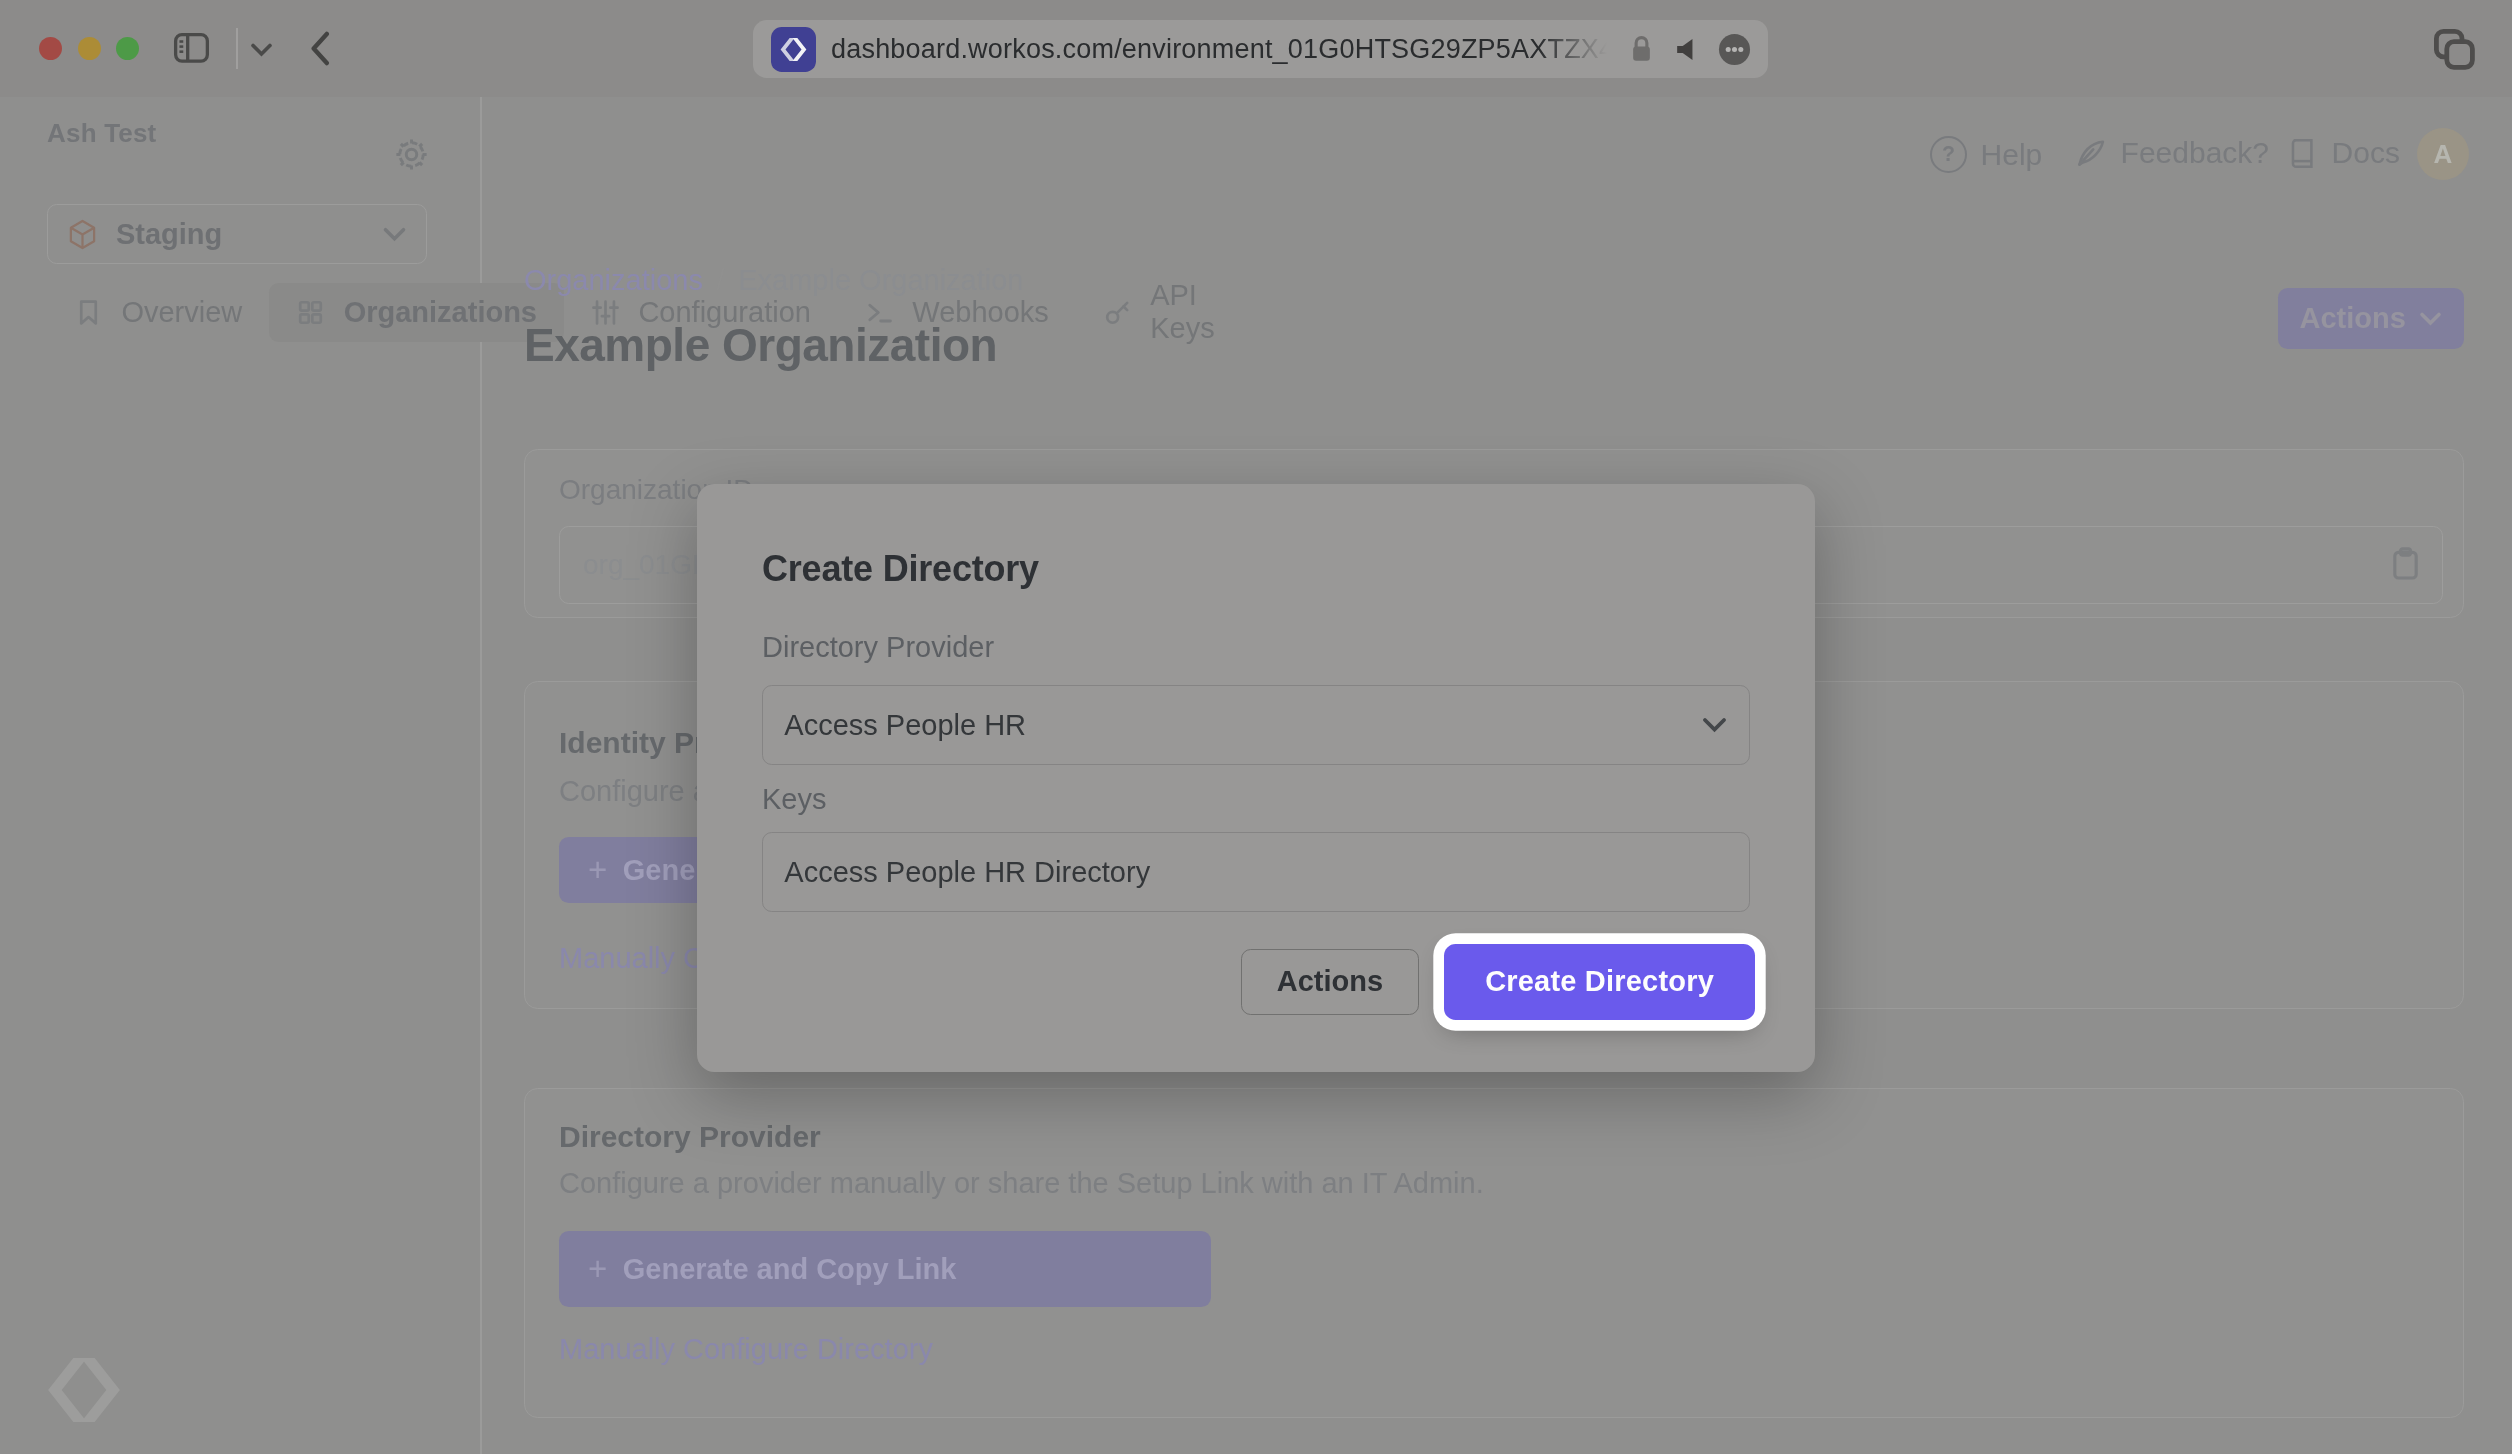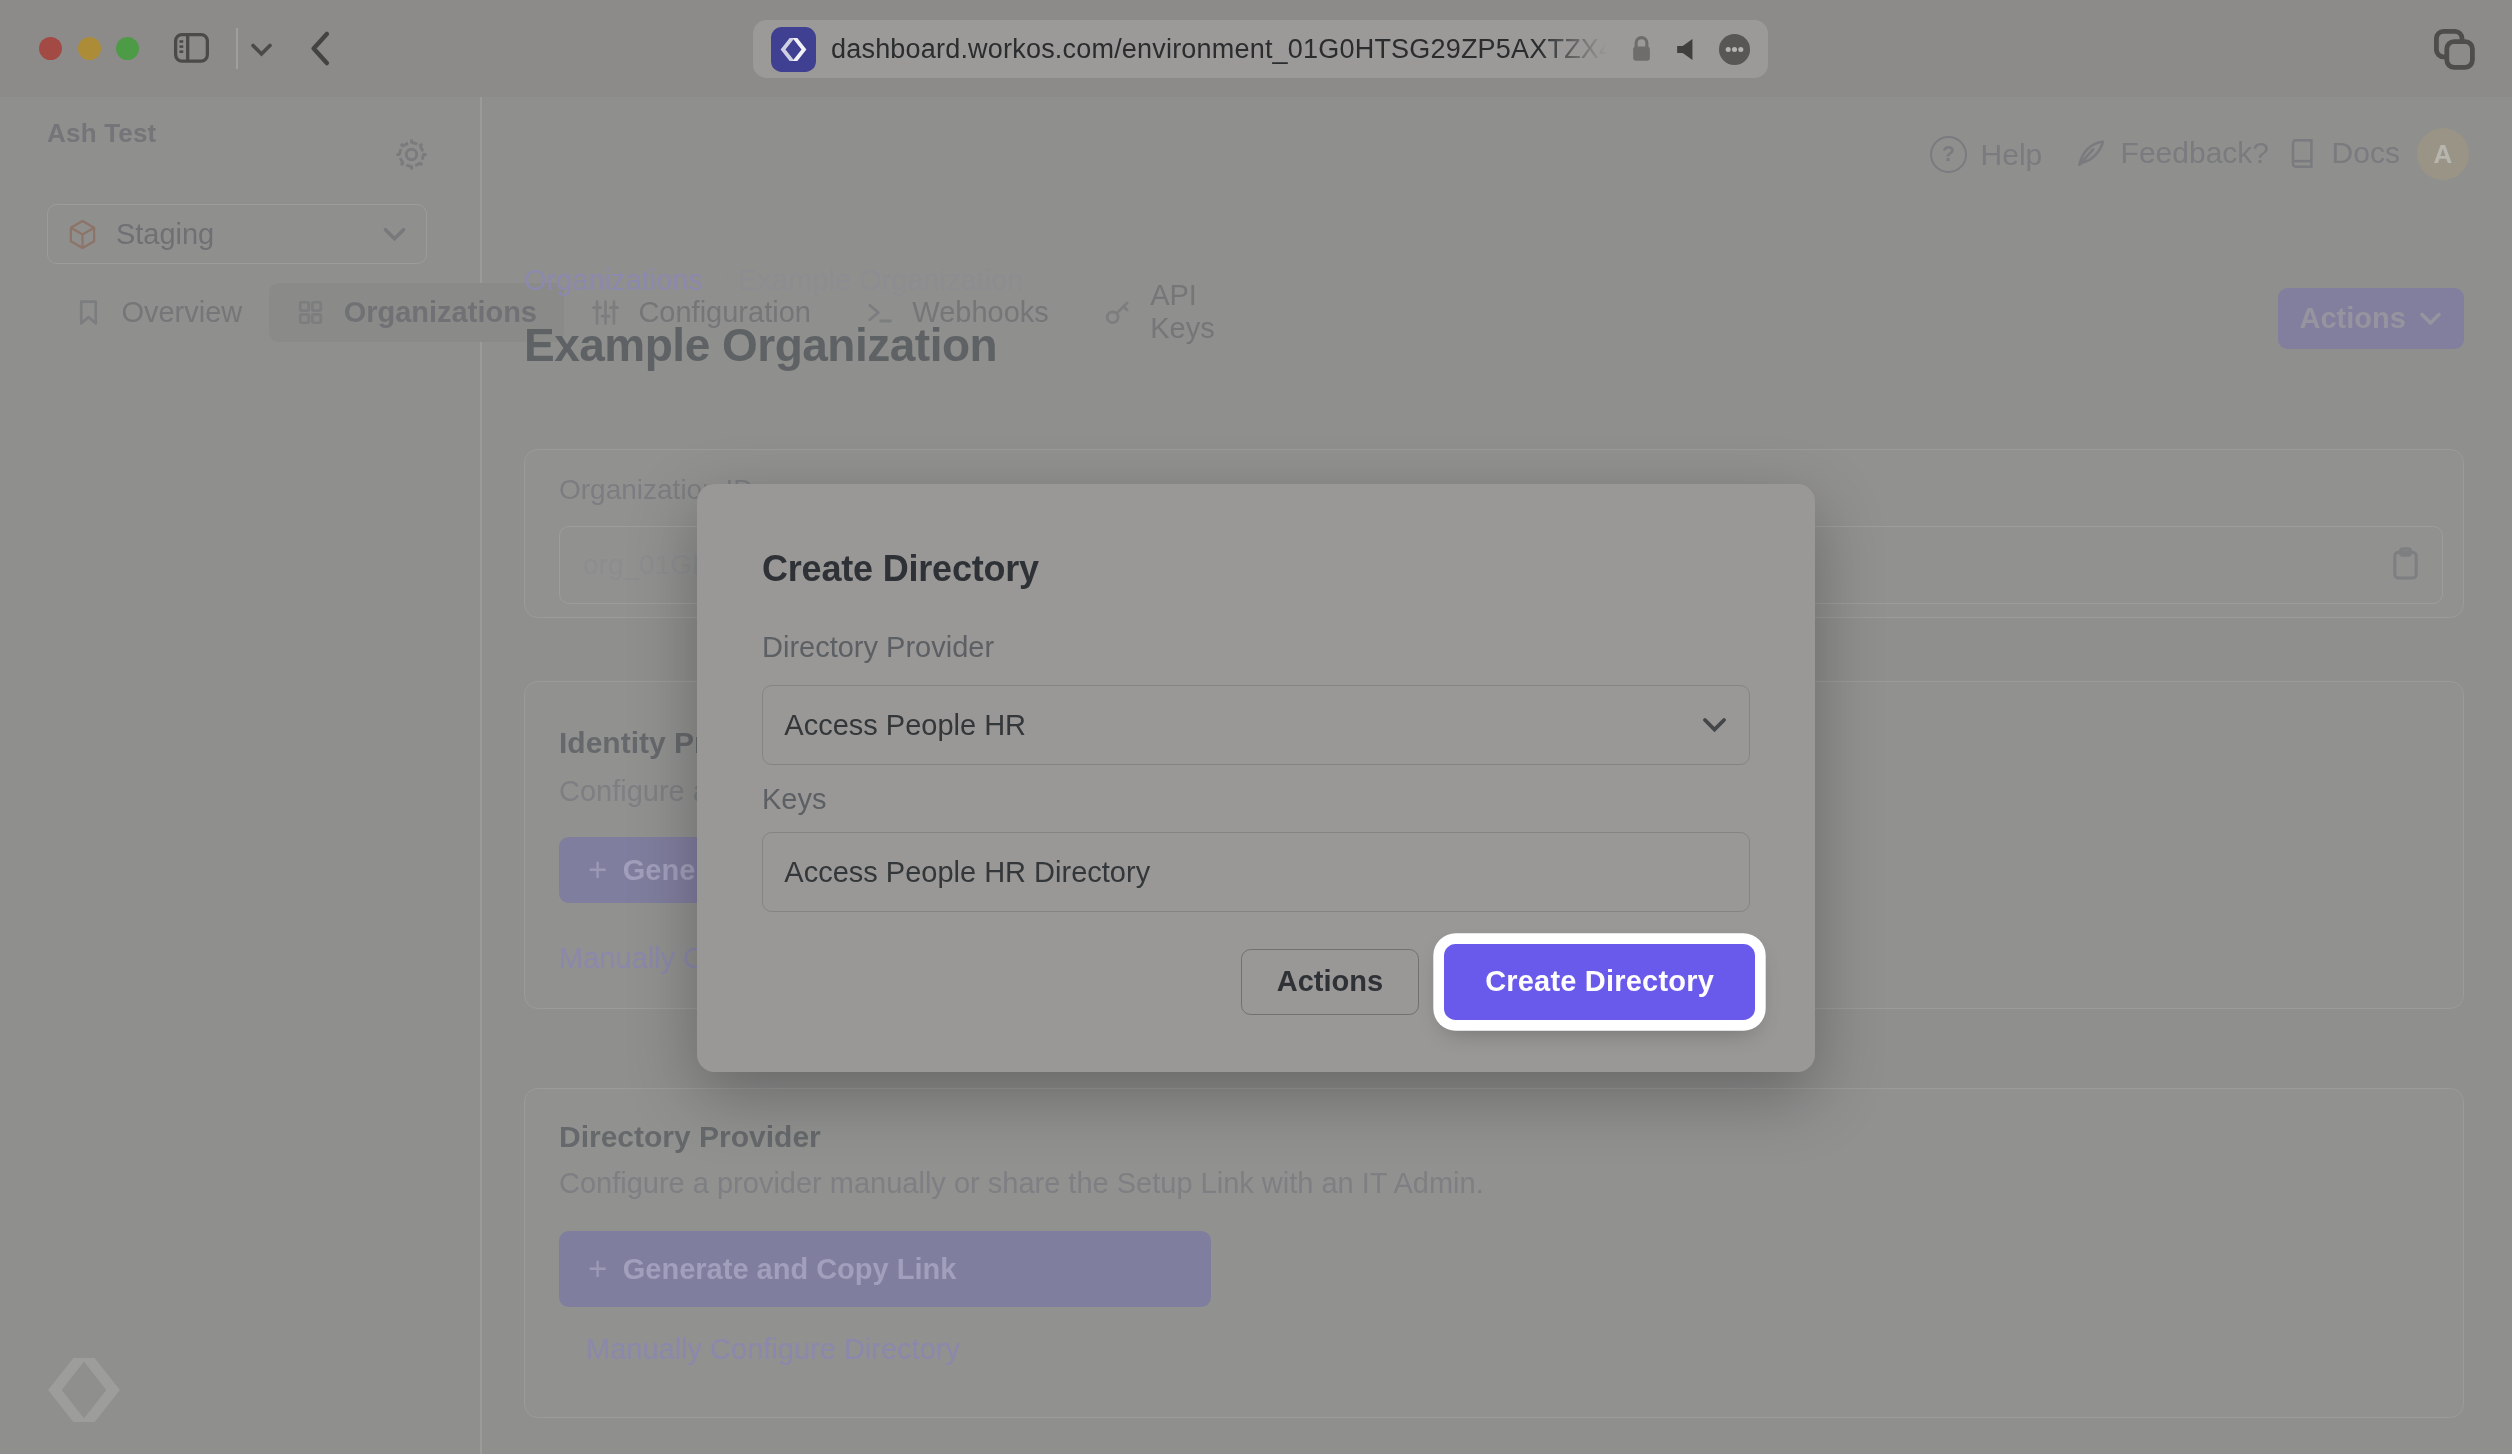--- a/index.html
+++ b/index.html
@@ -29,21 +29,21 @@
   .urlbar-icons{display:flex;align-items:center;gap:19.4px;margin-left:auto;}
 
   
   .sidebar-divider{left:480px;top:97px;width:1.9px;height:1358px;background:#9b9b9a;}
   .ws-name{left:47px;top:118px;font-size:26px;font-weight:700;color:#737578;letter-spacing:0.2px;}
   .gear{left:393px;top:136px;color:#797b7d;}
   .env-select{
     left:47px;top:204px;width:380px;height:60px;border:1.9px solid #9c9c9b;border-radius:9.7px;
     box-sizing:border-box;display:flex;align-items:center;gap:17.5px;padding:0 19.4px;
   }
-  .env-label{font-size:29px;font-weight:400;color:#6e7073;}
+  .env-label{font-size:29px;font-weight:700;color:#6e7073;}
   .nav{left:47px;top:275px;width:380px;display:flex;flex-direction:row;}
   .navitem{height:74px;display:flex;align-items:center;}
   .navitem-inner{height:59px;width:100%;border-radius:9.7px;display:flex;align-items:center;gap:18.4px;padding:0 27px;box-sizing:border-box;color:#747678;}
   .navitem-inner.active{background:#8a8a89;}
   .navitem-inner.active .navlabel{color:#6f7174;font-weight:600;}
   .navlabel{font-size:29px;color:#747678;}
   .navicon{color:#7b7d7f;flex:0 0 auto;}
   .logo{left:48px;top:1358px;color:#9d9d9c;}
 
   
@@ -331,21 +331,21 @@
     <div class="abs link-dim" style="left:34px;top:260px;">Manually C</div>
   </div>
 
   <div class="abs card" style="left:524px;top:1088px;width:1940px;height:330px;">
     <div class="abs card-heading" style="left:34px;top:31px;">Directory Provider</div>
     <div class="abs card-text" style="left:34px;top:78px;">Configure a provider manually or share the Setup Link with an IT Admin.</div>
     <div class="abs btn-dim" style="left:34px;top:142px;width:652px;height:76px;">
       <span class="plus">+</span>
       <span>Generate and Copy Link</span>
     </div>
-    <div class="abs link-dim" style="left:34px;top:244px;margin-left:27px;">Manually Configure Directory</div>
+    <div class="abs link-dim" style="left:34px;top:244px;">Manually Configure Directory</div>
   </div>
 
   <div class="abs backdrop"></div>
 
   <div class="abs modal">
     <div class="abs modal-title">Create Directory</div>
 
     <div class="abs modal-label" style="left:65px;top:147px;">Directory Provider</div>
     <div class="abs modal-field" style="top:201px;">
       <span class="modal-field-text">Access People HR</span>

